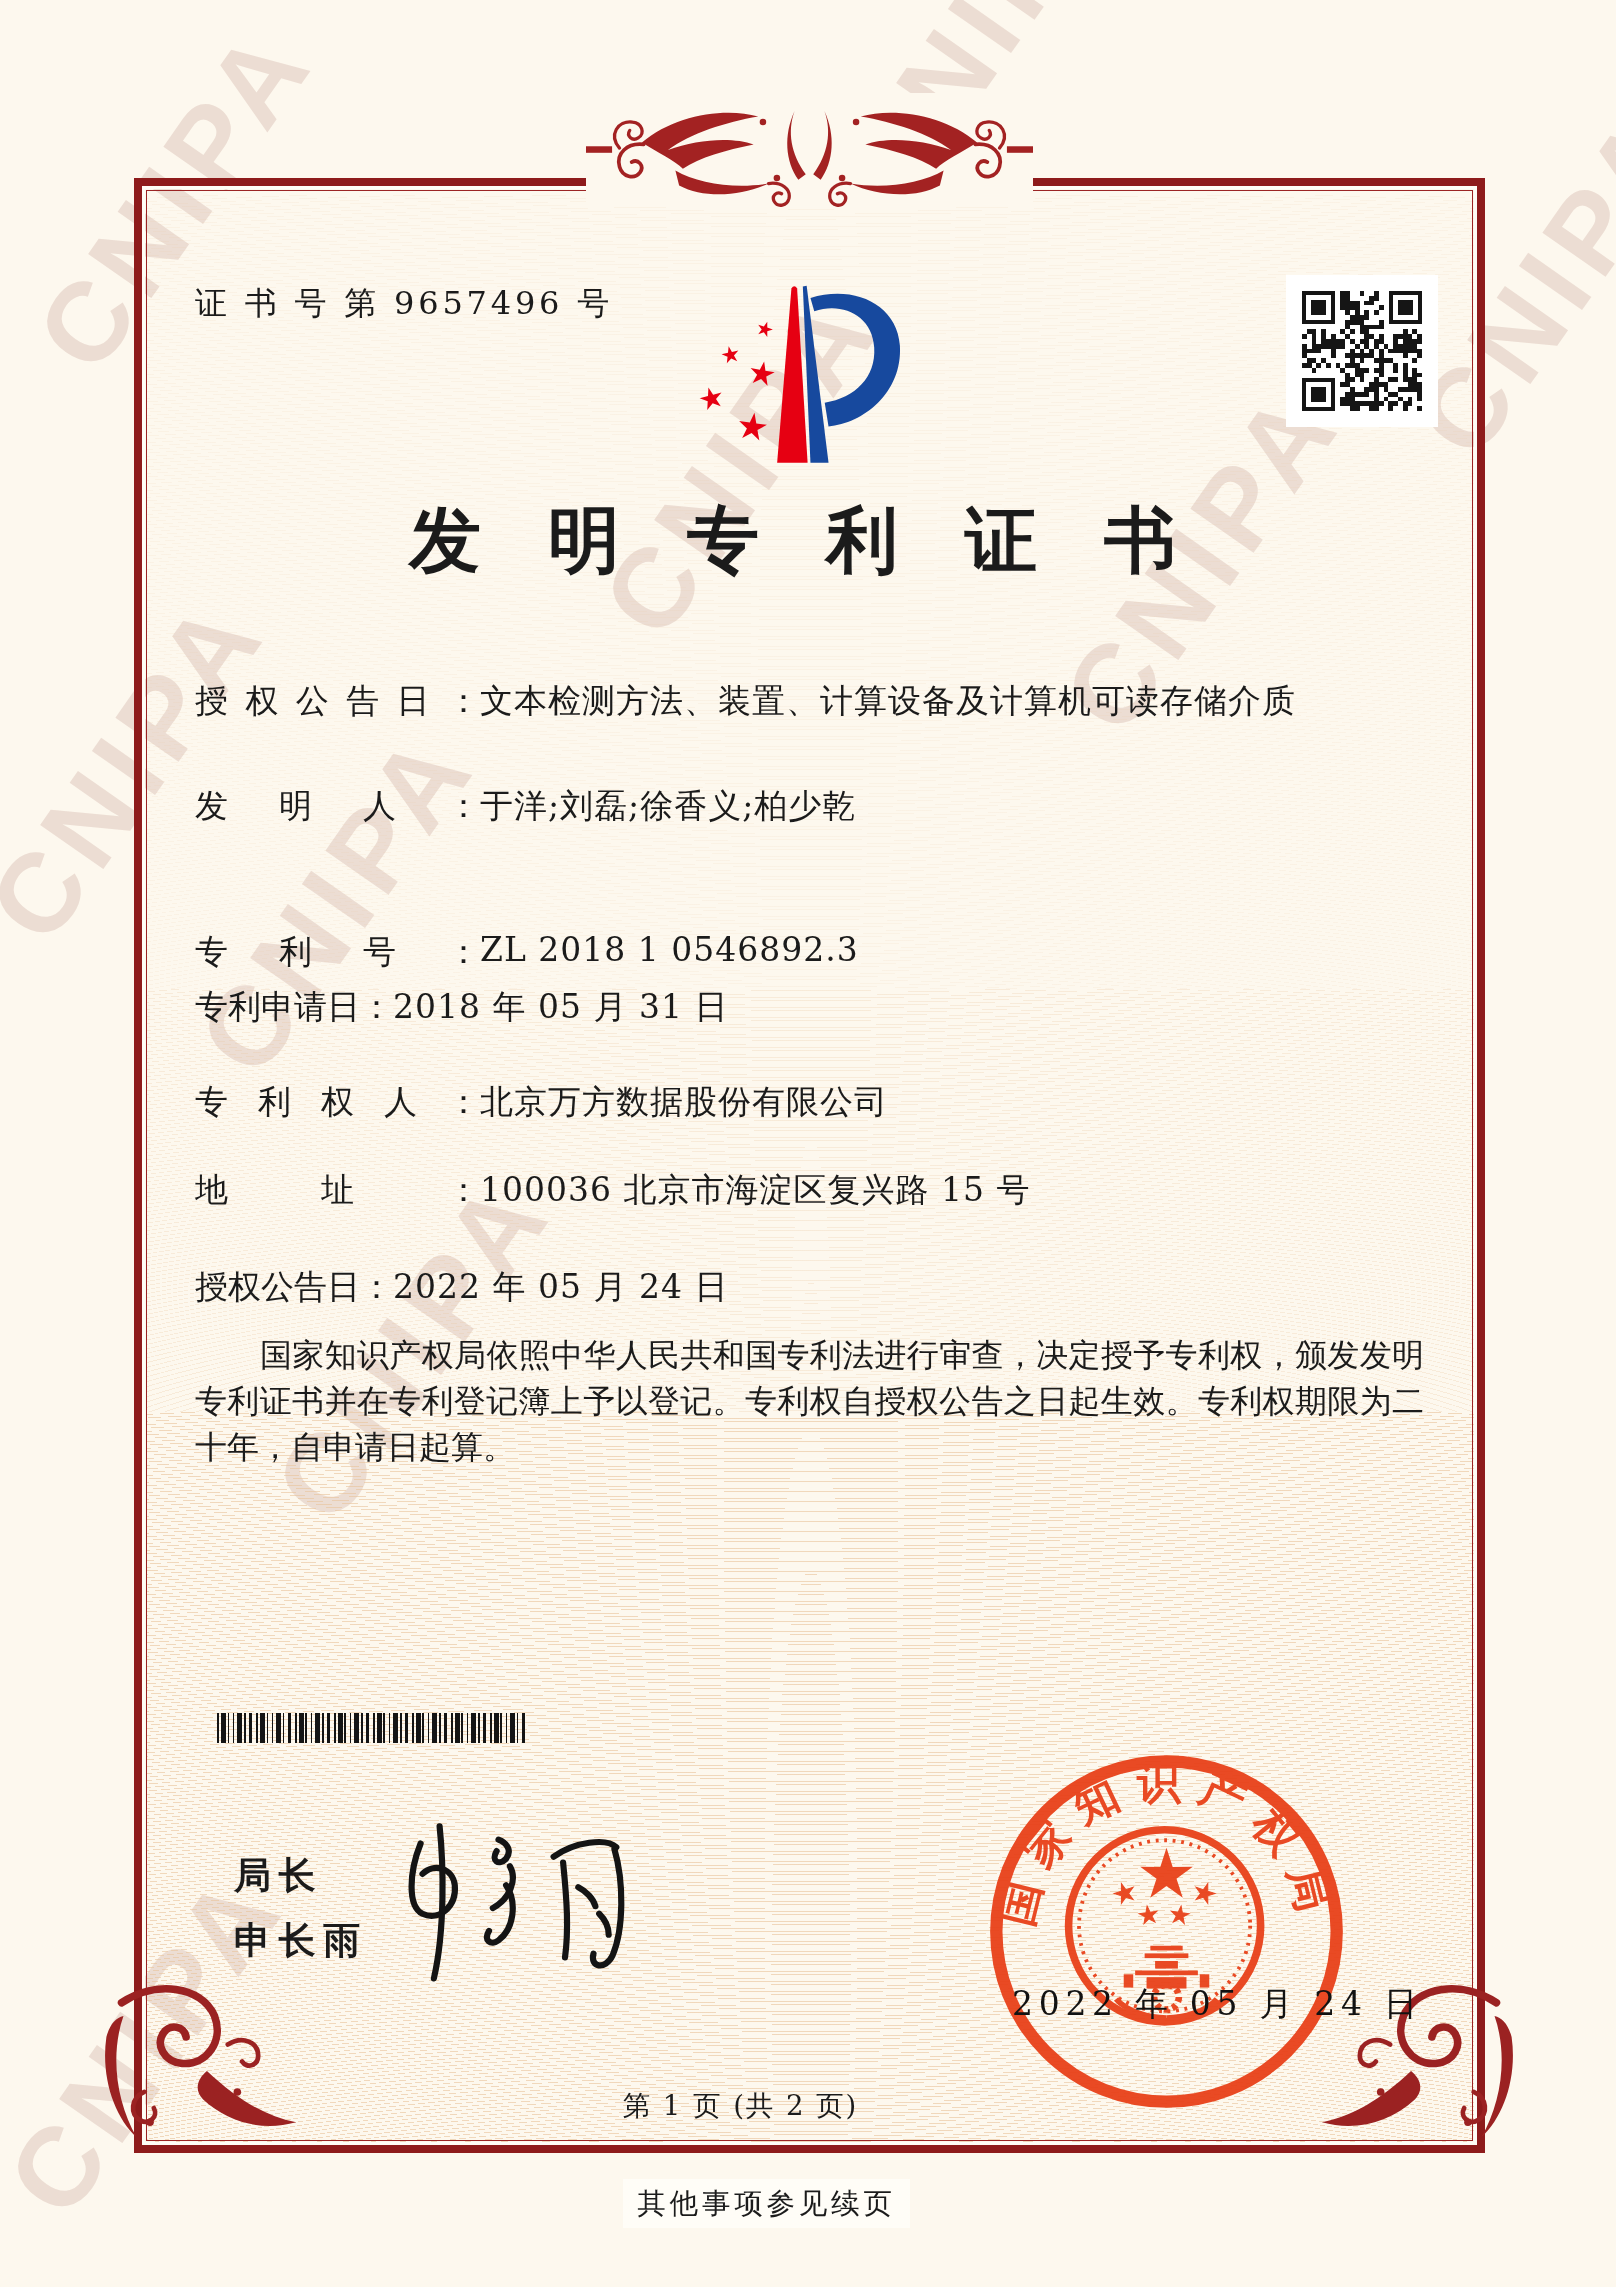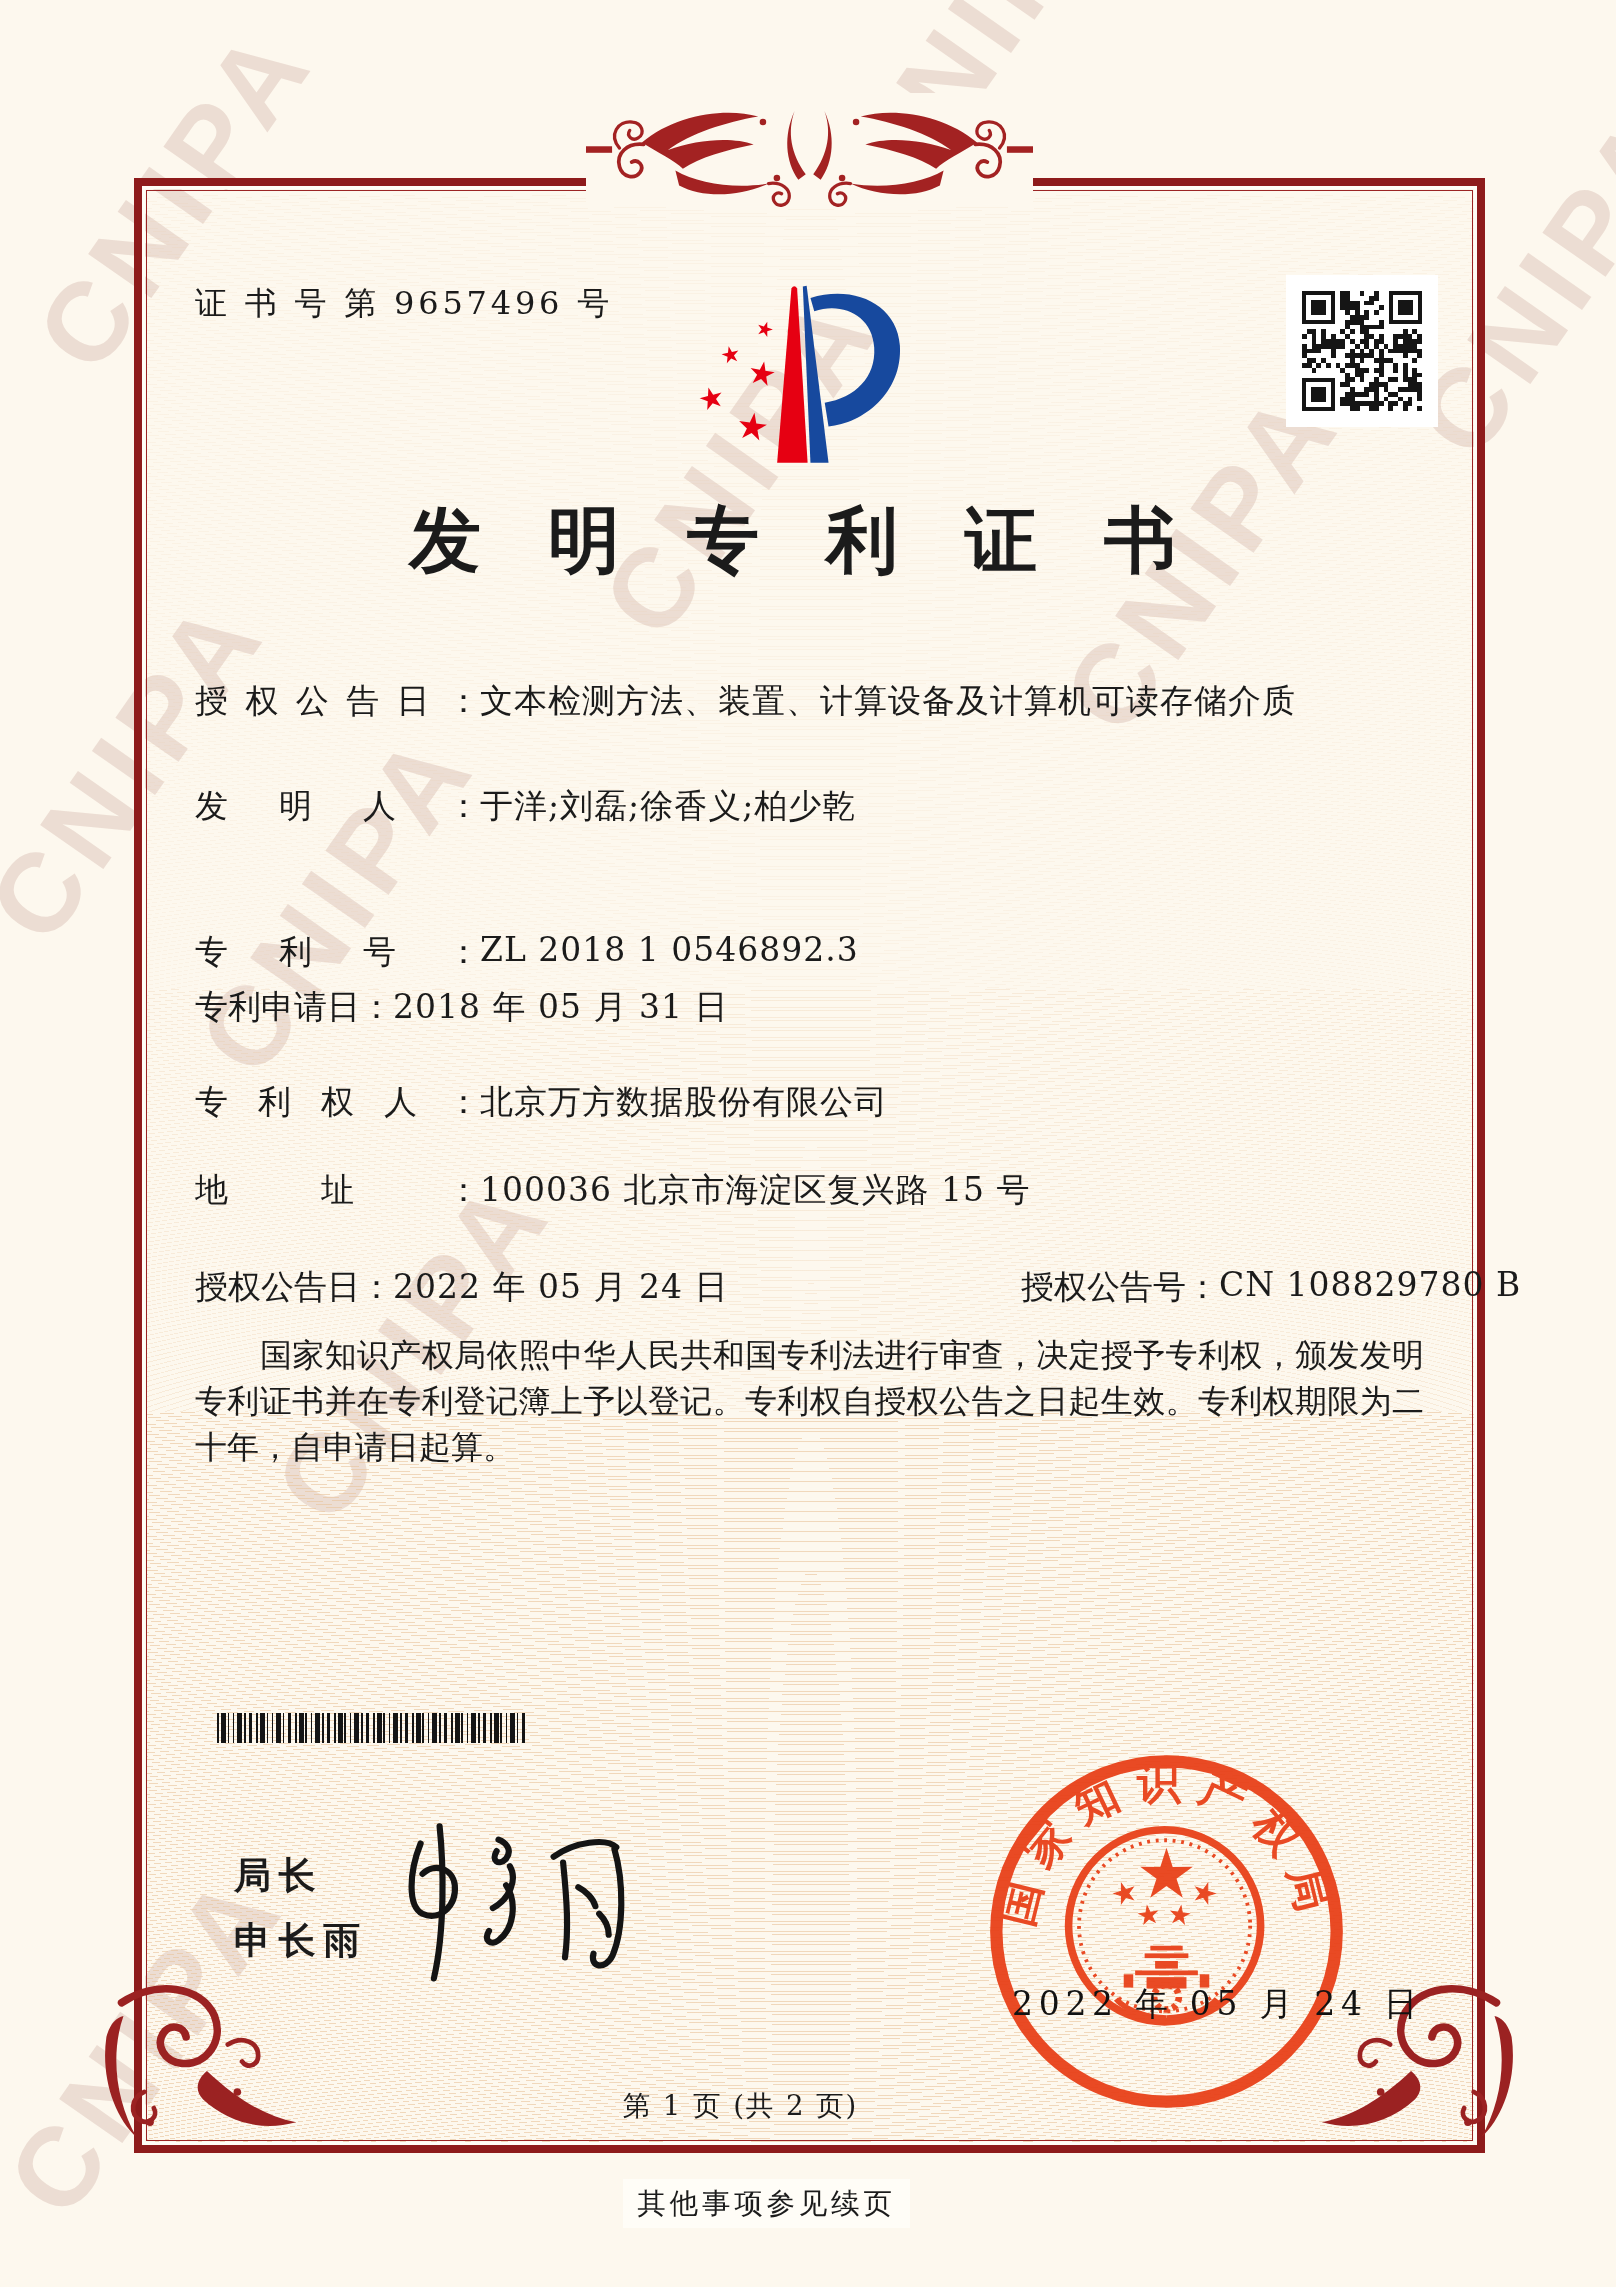--- a/index.html
+++ b/index.html
@@ -426,23 +426,20 @@
 </div>
 <div class="field-row" style="top:1080px">
   <span class="flabel j">专利权人：</span><span class="fvalue">北京万方数据股份有限公司</span>
 </div>
 <div class="field-row" style="top:1168px">
   <span class="flabel j">地址：</span><span class="fvalue">100036 北京市海淀区复兴路 15 号</span>
 </div>
 
 <div class="field-row" style="top:1265px;width:1236px">
   <span class="flabel">授权公告日：</span><span class="fvalue">2022 年 05 月 24 日</span>
-  <span class="grant-right">
-    <span class="flabel">授权公告号：</span><span class="fvalue">CN 108829780 B</span>
-  </span>
 </div>
 
 <div class="body-text">
   <p>国家知识产权局依照中华人民共和国专利法进行审查，决定授予专利权，颁发发明专利证书并在专利登记簿上予以登记。专利权自授权公告之日起生效。专利权期限为二十年，自申请日起算。</p>
 </div>
 
 <div class="barcode"></div>
 
 <div class="officer t">局长</div>
 <div class="officer n">申长雨</div>

